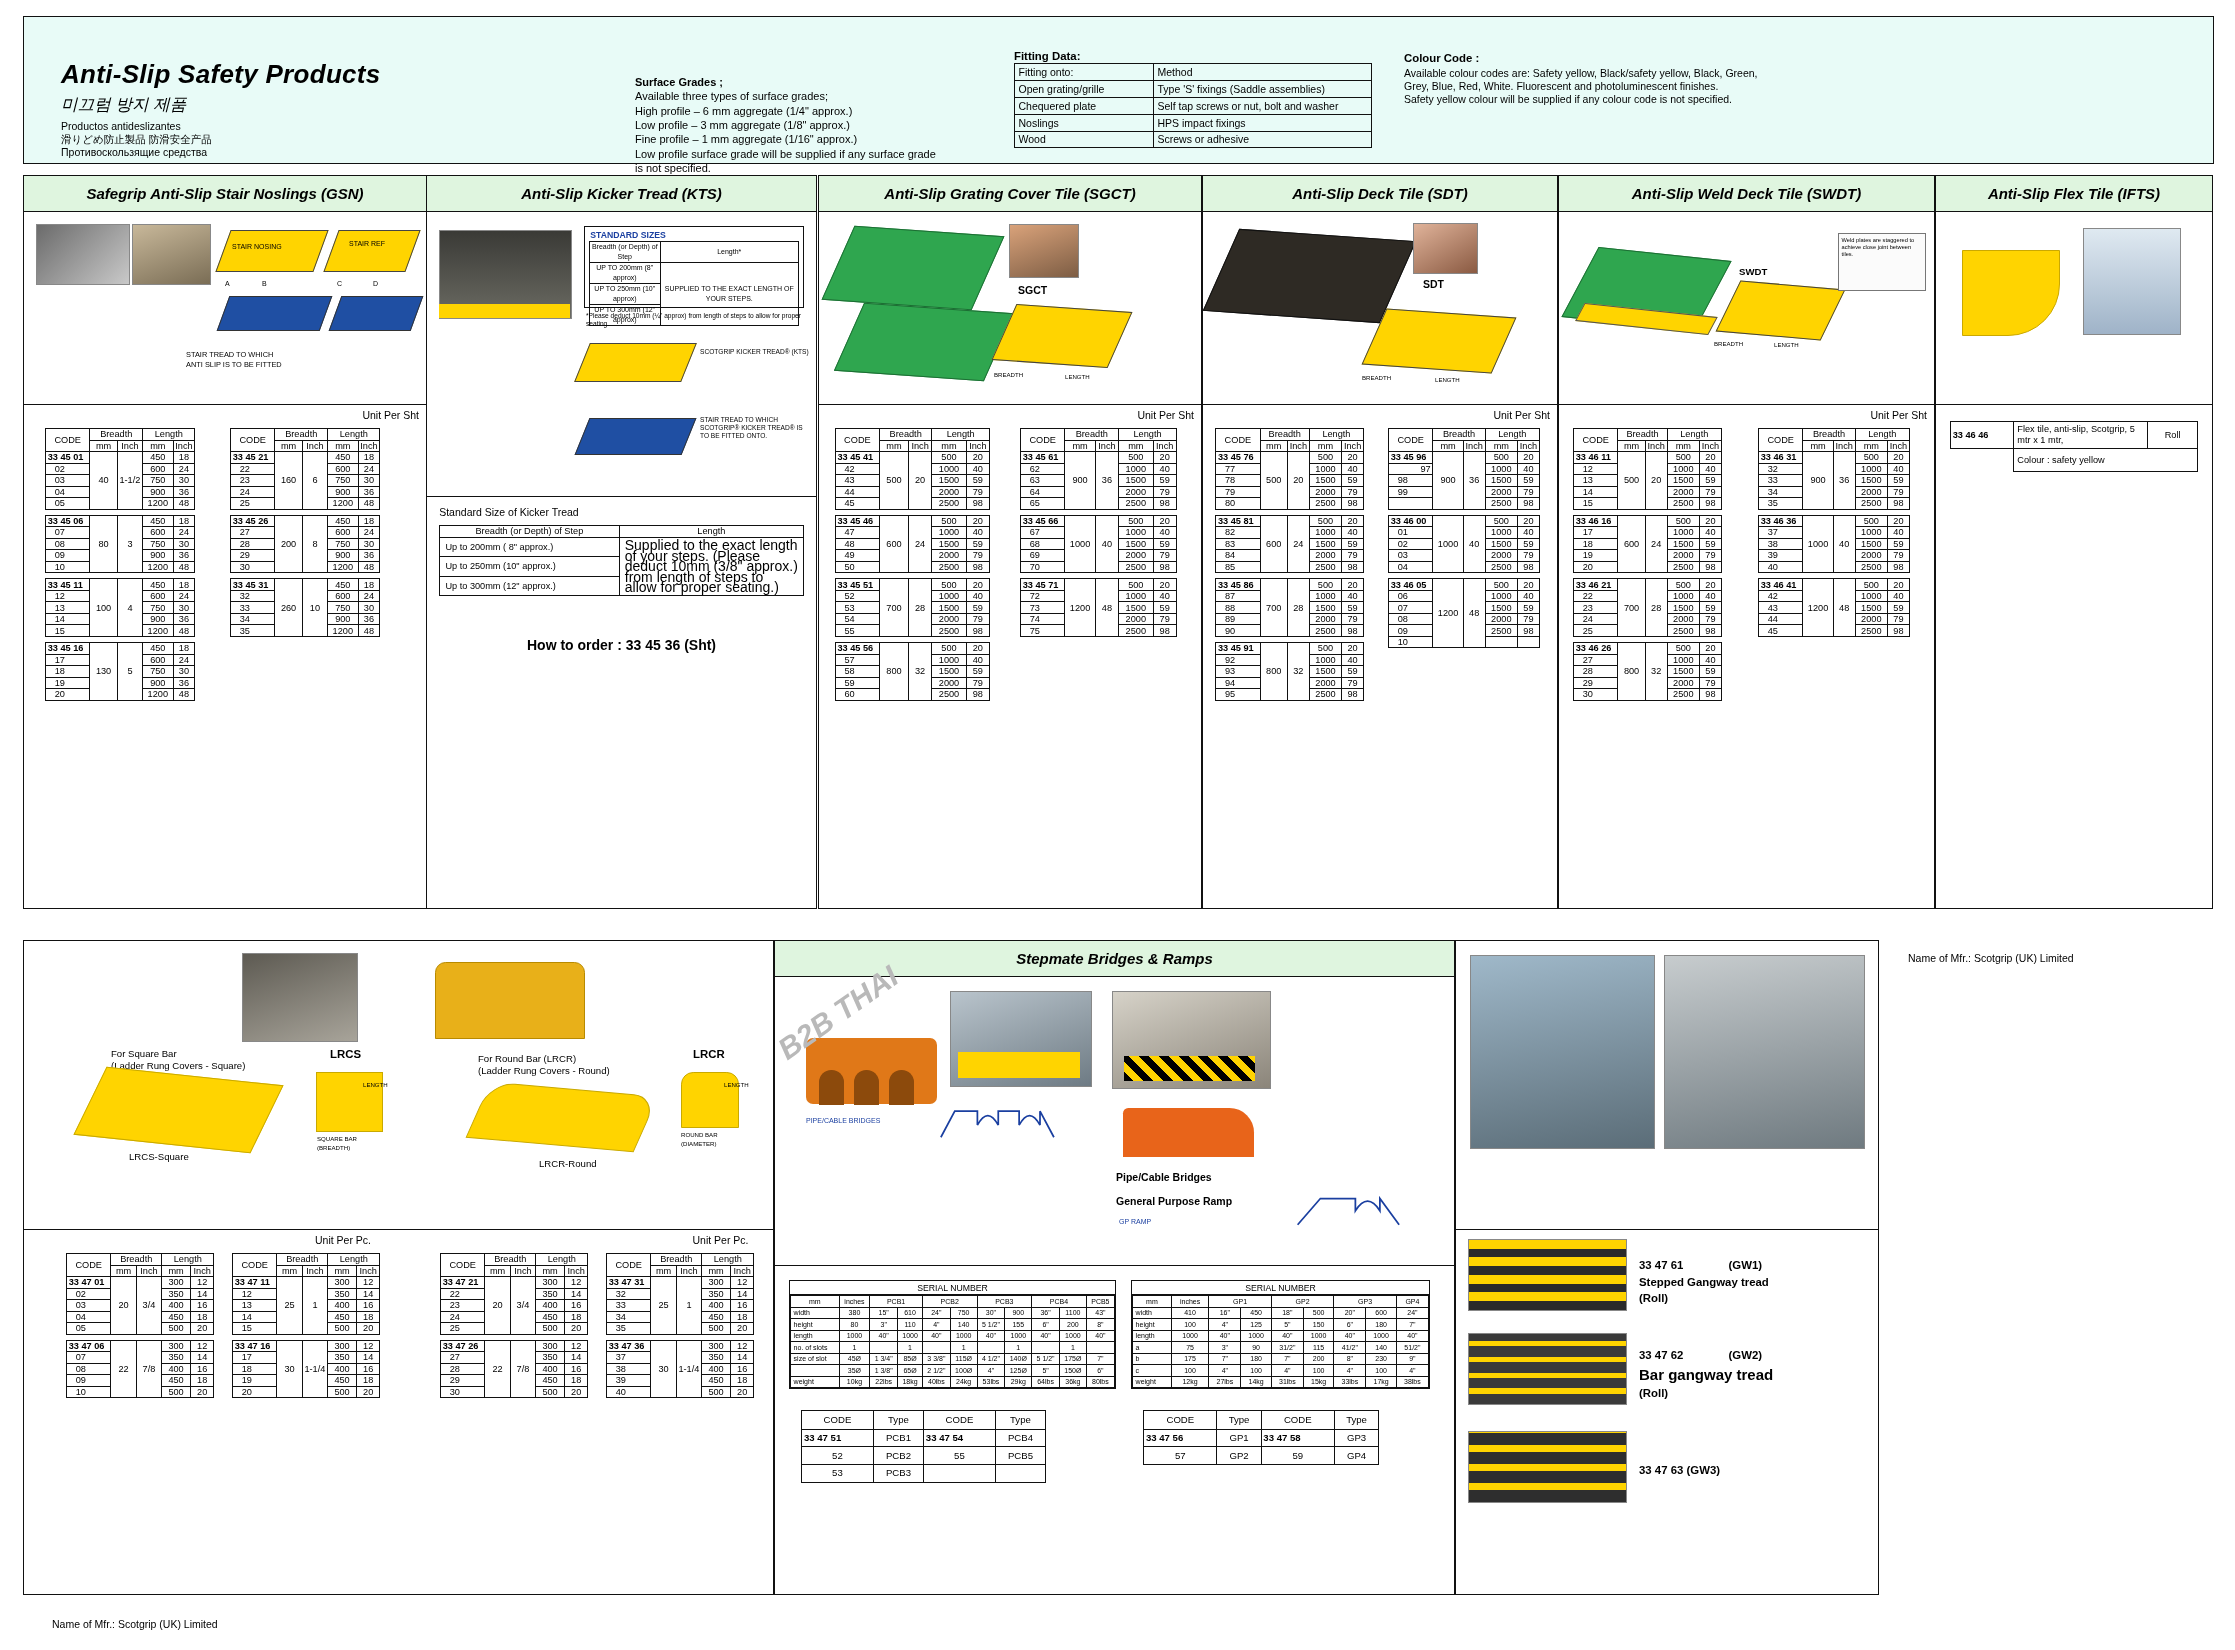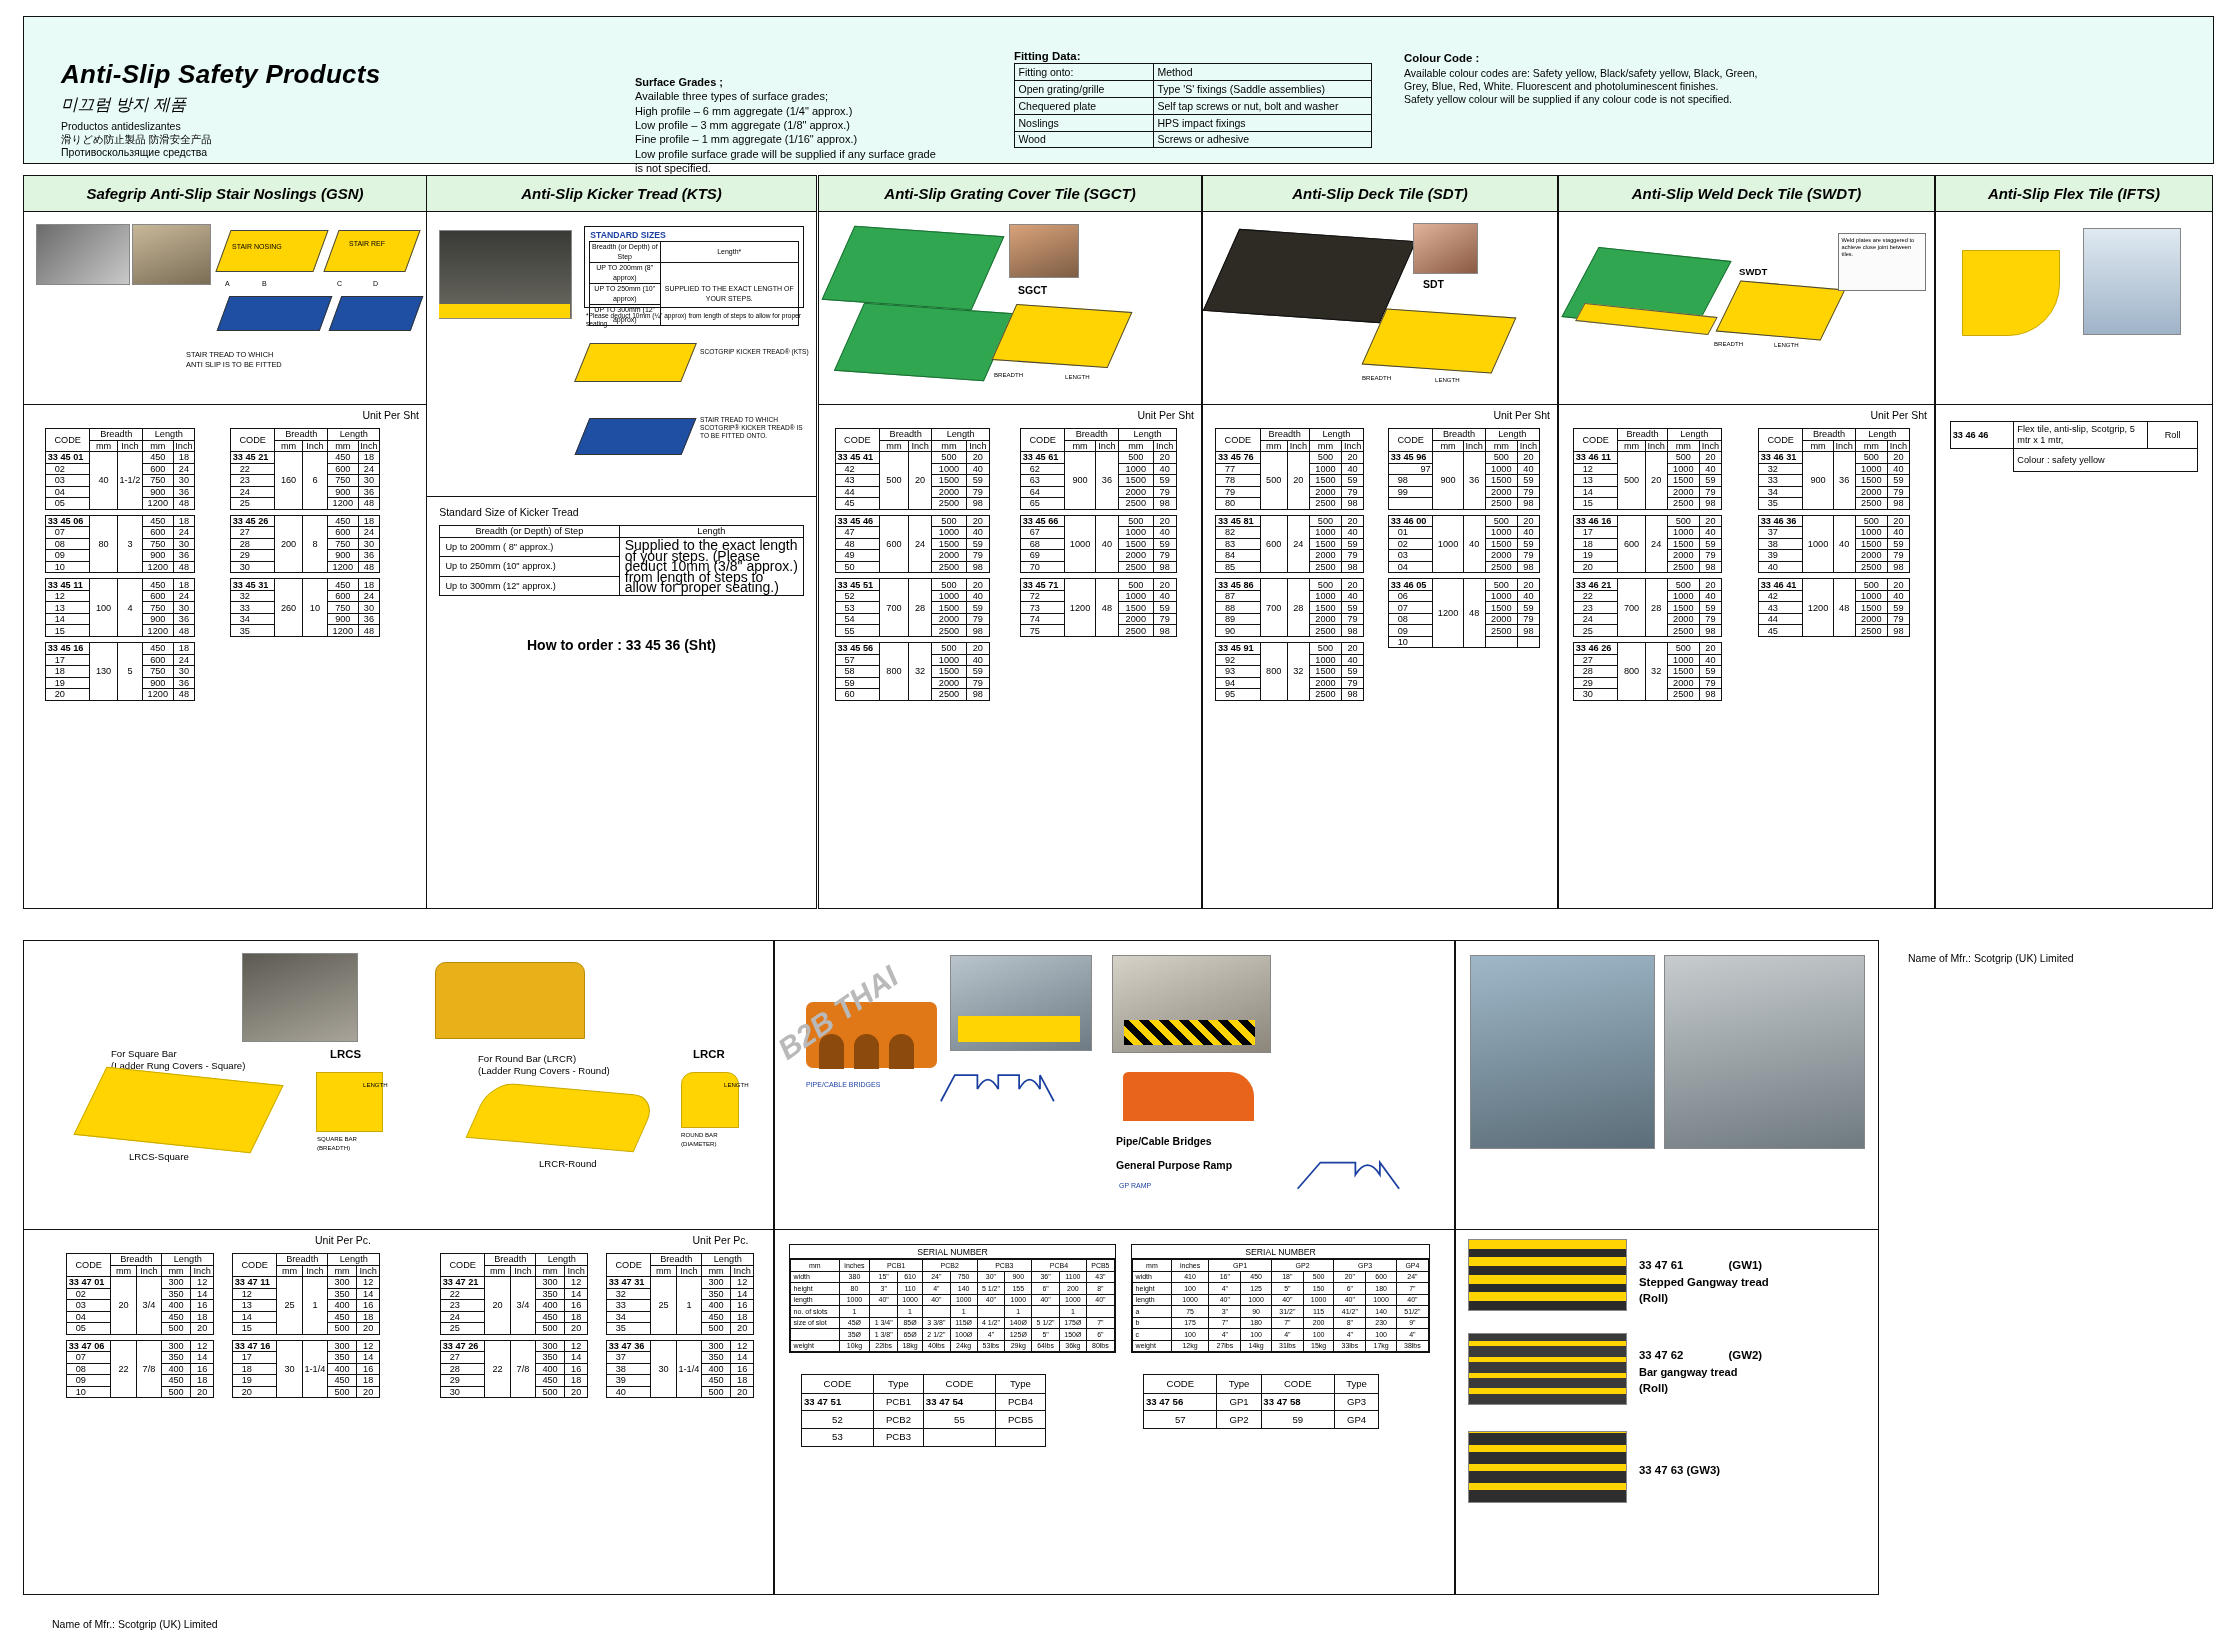--- a/index.html
+++ b/index.html
@@ -1550,20 +1550,21 @@
                 <td>500</td>
                 <td>20</td>
               </tr>
             </tbody>
           </table>
         </div>
     </div>
   </div>
 
   <div class="panel" style="left:774px;top:940px;width:681px;height:655px;">
+    <div class="panel-head">Stepmate Bridges &amp; Ramps</div>
     <div class="pic" style="height:288px;position:relative;">
       <div style="position:absolute;left:31px;top:61px;width:131px;height:66px;background:#e07818;border-radius:7px;"></div>
       <div style="position:absolute;left:44px;top:93px;width:24.5px;height:35px;background:#8c4a0c;border-radius:12.2px 12.2px 0 0;"></div>
       <div style="position:absolute;left:79px;top:93px;width:24.5px;height:35px;background:#8c4a0c;border-radius:12.2px 12.2px 0 0;"></div>
       <div style="position:absolute;left:114px;top:93px;width:24.5px;height:35px;background:#8c4a0c;border-radius:12.2px 12.2px 0 0;"></div>
       <div class="cap" style="left:31px;top:140px;font-size:7px;color:#1a3fa0;">PIPE/CABLE BRIDGES</div>
       <svg style="position:absolute;left:164px;top:122px;" width="122" height="40" viewBox="0 0 140 46">
         <path d="M2 44 L18 14 L44 14 L44 30 Q56 8 68 30 L68 14 L92 14 L92 30 Q104 8 116 30 L116 14 L132 44" fill="none" stroke="#1a3fa0" stroke-width="2"></path>
       </svg>
       <div class="ph" style="left:175px;top:14px;width:140px;height:94px;background:linear-gradient(160deg,#b9c4cc,#6e7b84);"></div>
@@ -1852,21 +1853,21 @@
         <div style="font-size:11.4px;font-weight:bold;margin-top:5.2px;">Stepped Gangway tread</div>
         <div style="font-size:11.4px;font-weight:bold;margin-top:3.5px;">(Roll)</div>
       </div>
 
       <div class="ph" style="left:12.2px;top:103px;width:157px;height:70px;background:repeating-linear-gradient(0deg,#3a3a3a 0 10.5px,#ffd400 10.5px 15.7px);"></div>
       <div style="position:absolute;left:183px;top:119px;">
         <div style="font-size:11.4px;font-weight:bold;">
           <span>33 47 62</span>
           <span style="margin-left:42px;">(GW2)</span>
         </div>
-        <div style="font-size:11px;font-weight:bold;margin-top:5.2px;">Bar gangway tread</div>
+        <div style="font-size:15px;font-weight:bold;margin-top:5.2px;">Bar gangway tread</div>
         <div style="font-size:11.4px;font-weight:bold;margin-top:3.5px;">(Roll)</div>
       </div>
 
       <div class="ph" style="left:12.2px;top:201px;width:157px;height:70px;background:repeating-linear-gradient(0deg,#2e2e2e 0 12.2px,#ffd400 12.2px 19px);"></div>
       <div style="position:absolute;left:183px;top:234px;font-size:11.4px;font-weight:bold;">33 47 63 (GW3)</div>
     </div>
   </div>
 
   <div class="watermark">B2B THAI</div>
   <div class="mfr2">Name of Mfr.: Scotgrip (UK) Limited</div>

